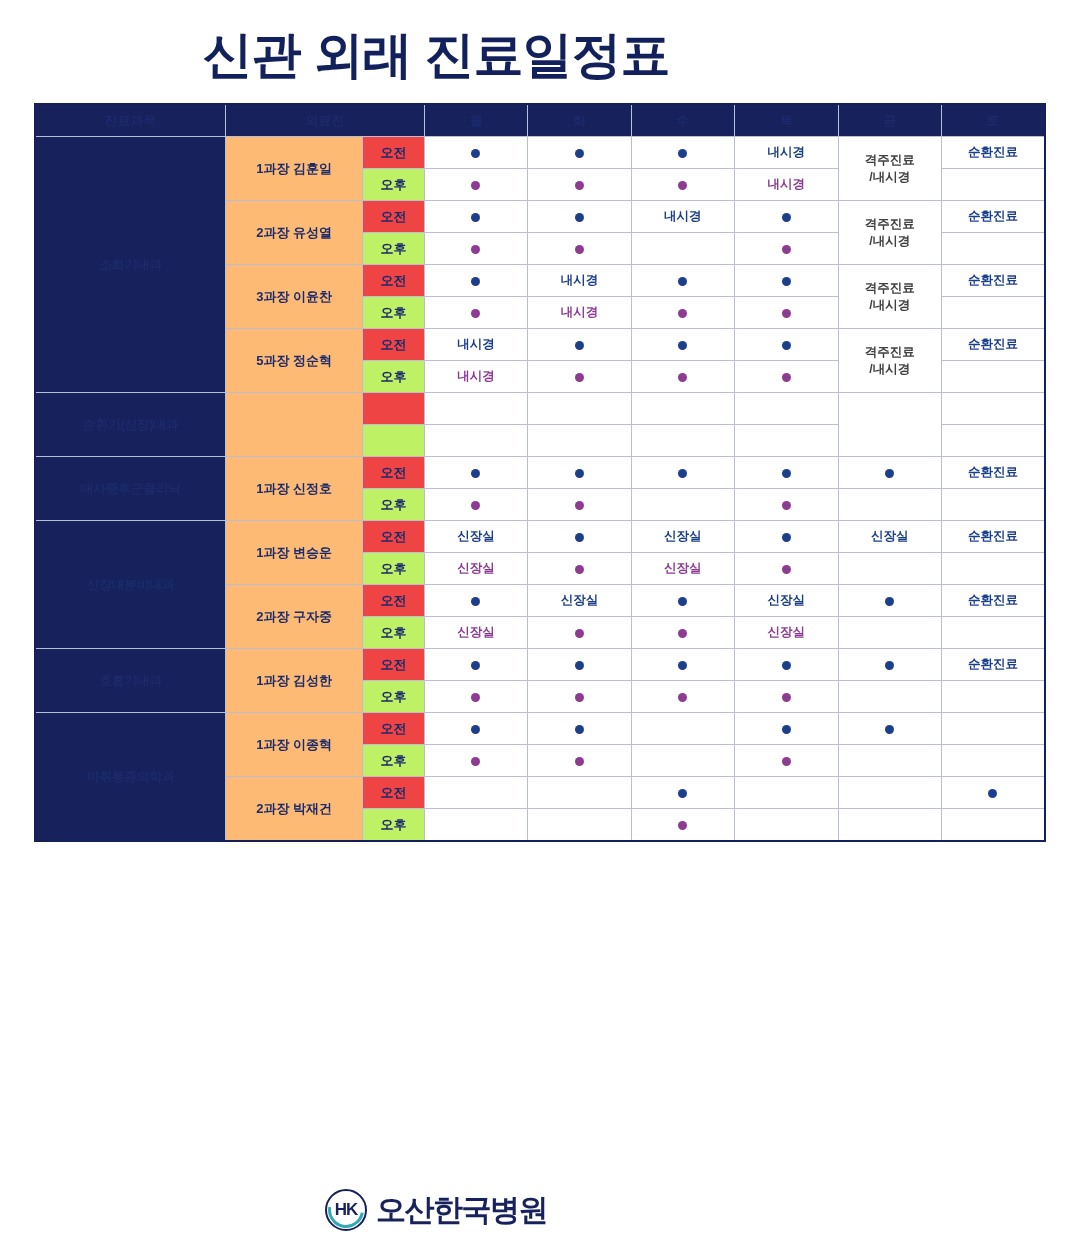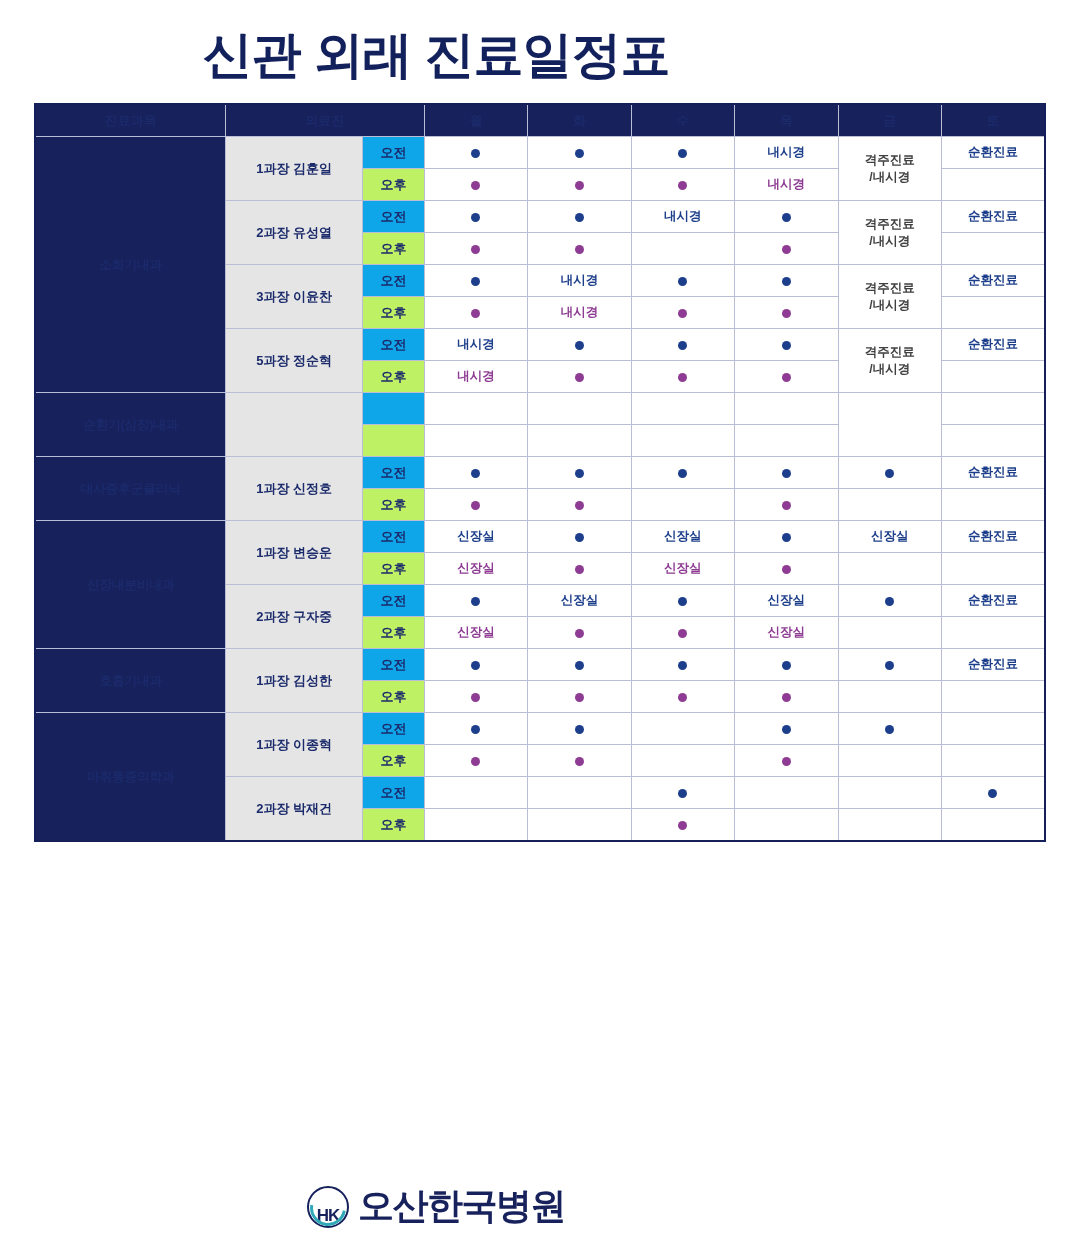--- a/index.html
+++ b/index.html
@@ -67,27 +67,27 @@
   td.dept {
     background: #17215c;
     color: #ffffff;
     font-size: 17px;
     font-weight: bold;
     letter-spacing: -0.5px;
     border-left: 1px solid #17215c;
     border-right: 1px solid #b9bdd6;
   }
   td.doc {
-    background: #e5e5e5;
+    background: #fdba74;
     color: #1b2a6b;
     font-size: 14px;
     font-weight: bold;
   }
   td.half-am {
-    background: #0ea5e9;
+    background: #ef4444;
     color: #1b2a6b;
     font-size: 12.5px;
   }
   td.half-pm {
     background: #bef264;
     color: #1b2a6b;
     font-size: 12.5px;
   }
   td.cell-am {
     background: #ffffff;
@@ -118,42 +118,42 @@
     justify-content: center;
     gap: 9px;
   }
   .logo-mark {
     width: 38px;
     height: 38px;
     border-radius: 50%;
     background: #ffffff;
     border: 2px solid #17215c;
     display: flex;
-    align-items: flex-end;
+    align-items: center;
     justify-content: center;
     position: relative;
   }
   .logo-mark .hk {
     font-size: 17px;
     font-weight: bold;
     color: #17215c;
     letter-spacing: -1px;
   }
   .logo-mark .swoosh {
     position: absolute;
     width: 30px;
     height: 30px;
     border: 3px solid #2fa8b8;
     border-radius: 50%;
     border-top-color: transparent;
     border-right-color: transparent;
     transform: rotate(-35deg);
   }
   .logo-text {
-    font-size: 36px;
+    font-size: 30px;
     font-weight: bold;
     color: #17215c;
     letter-spacing: -1.5px;
   }
 </style>
 </head>
 <body>
 
 <div class="page">
 

